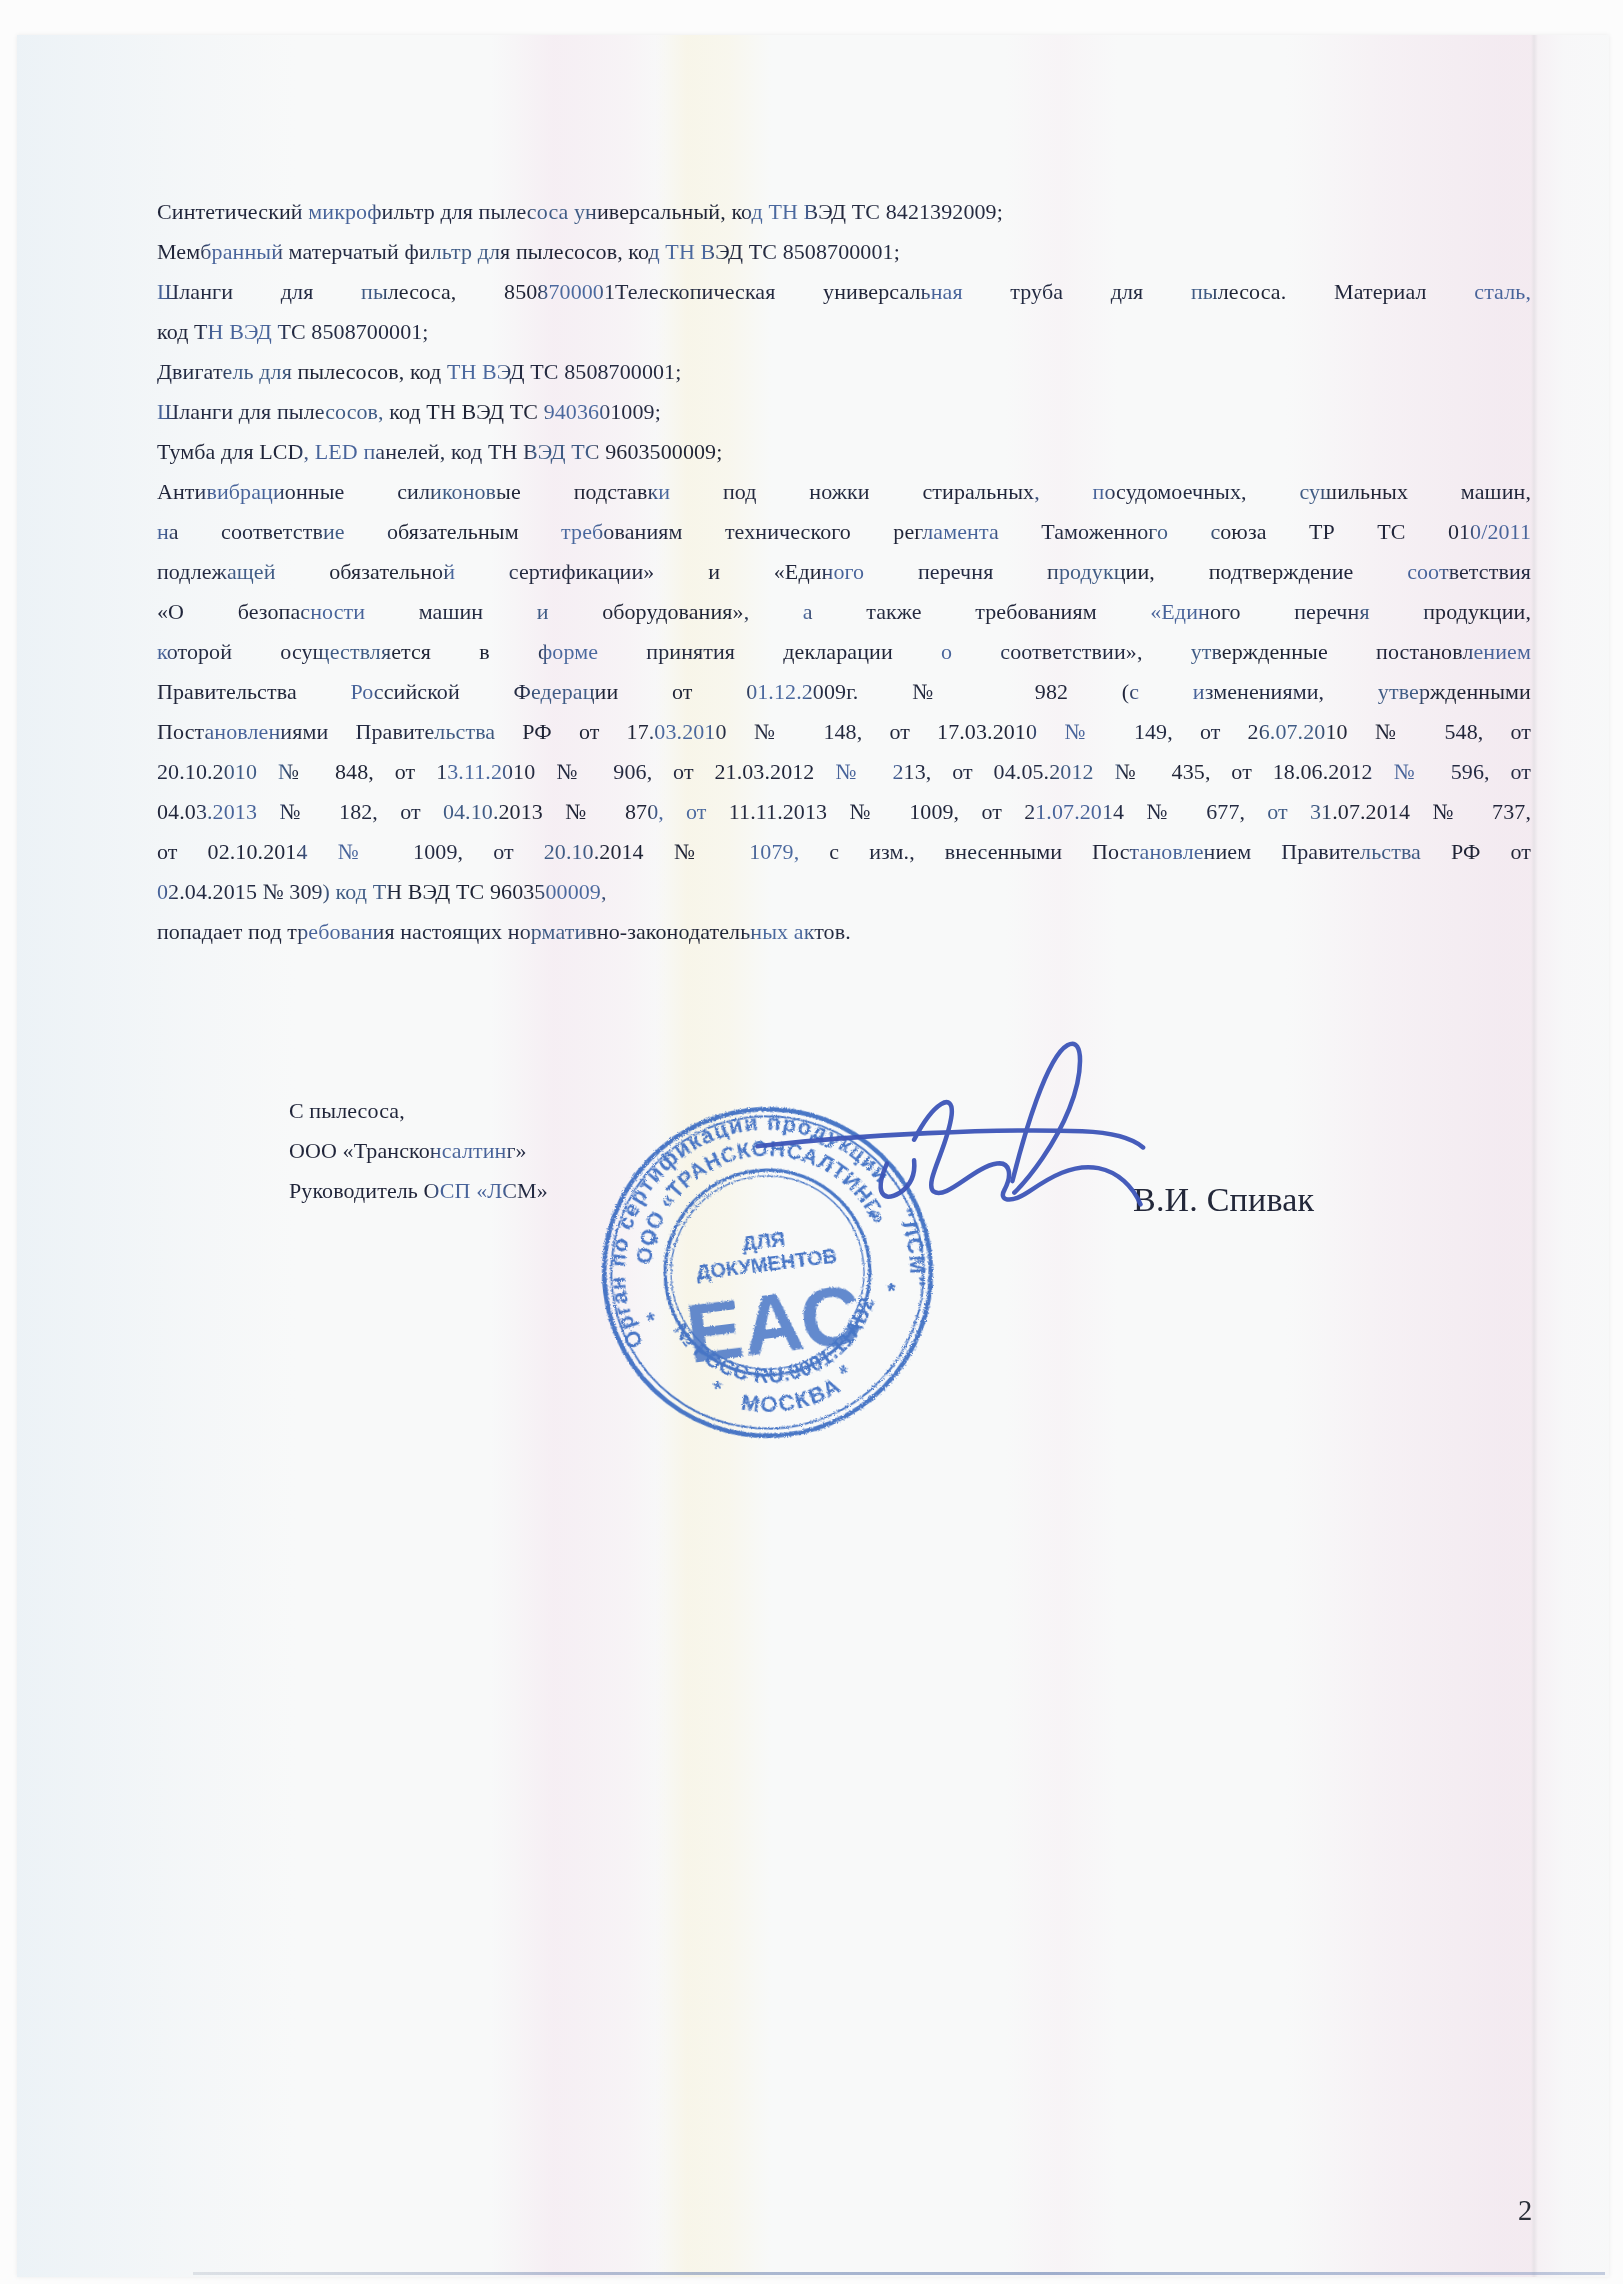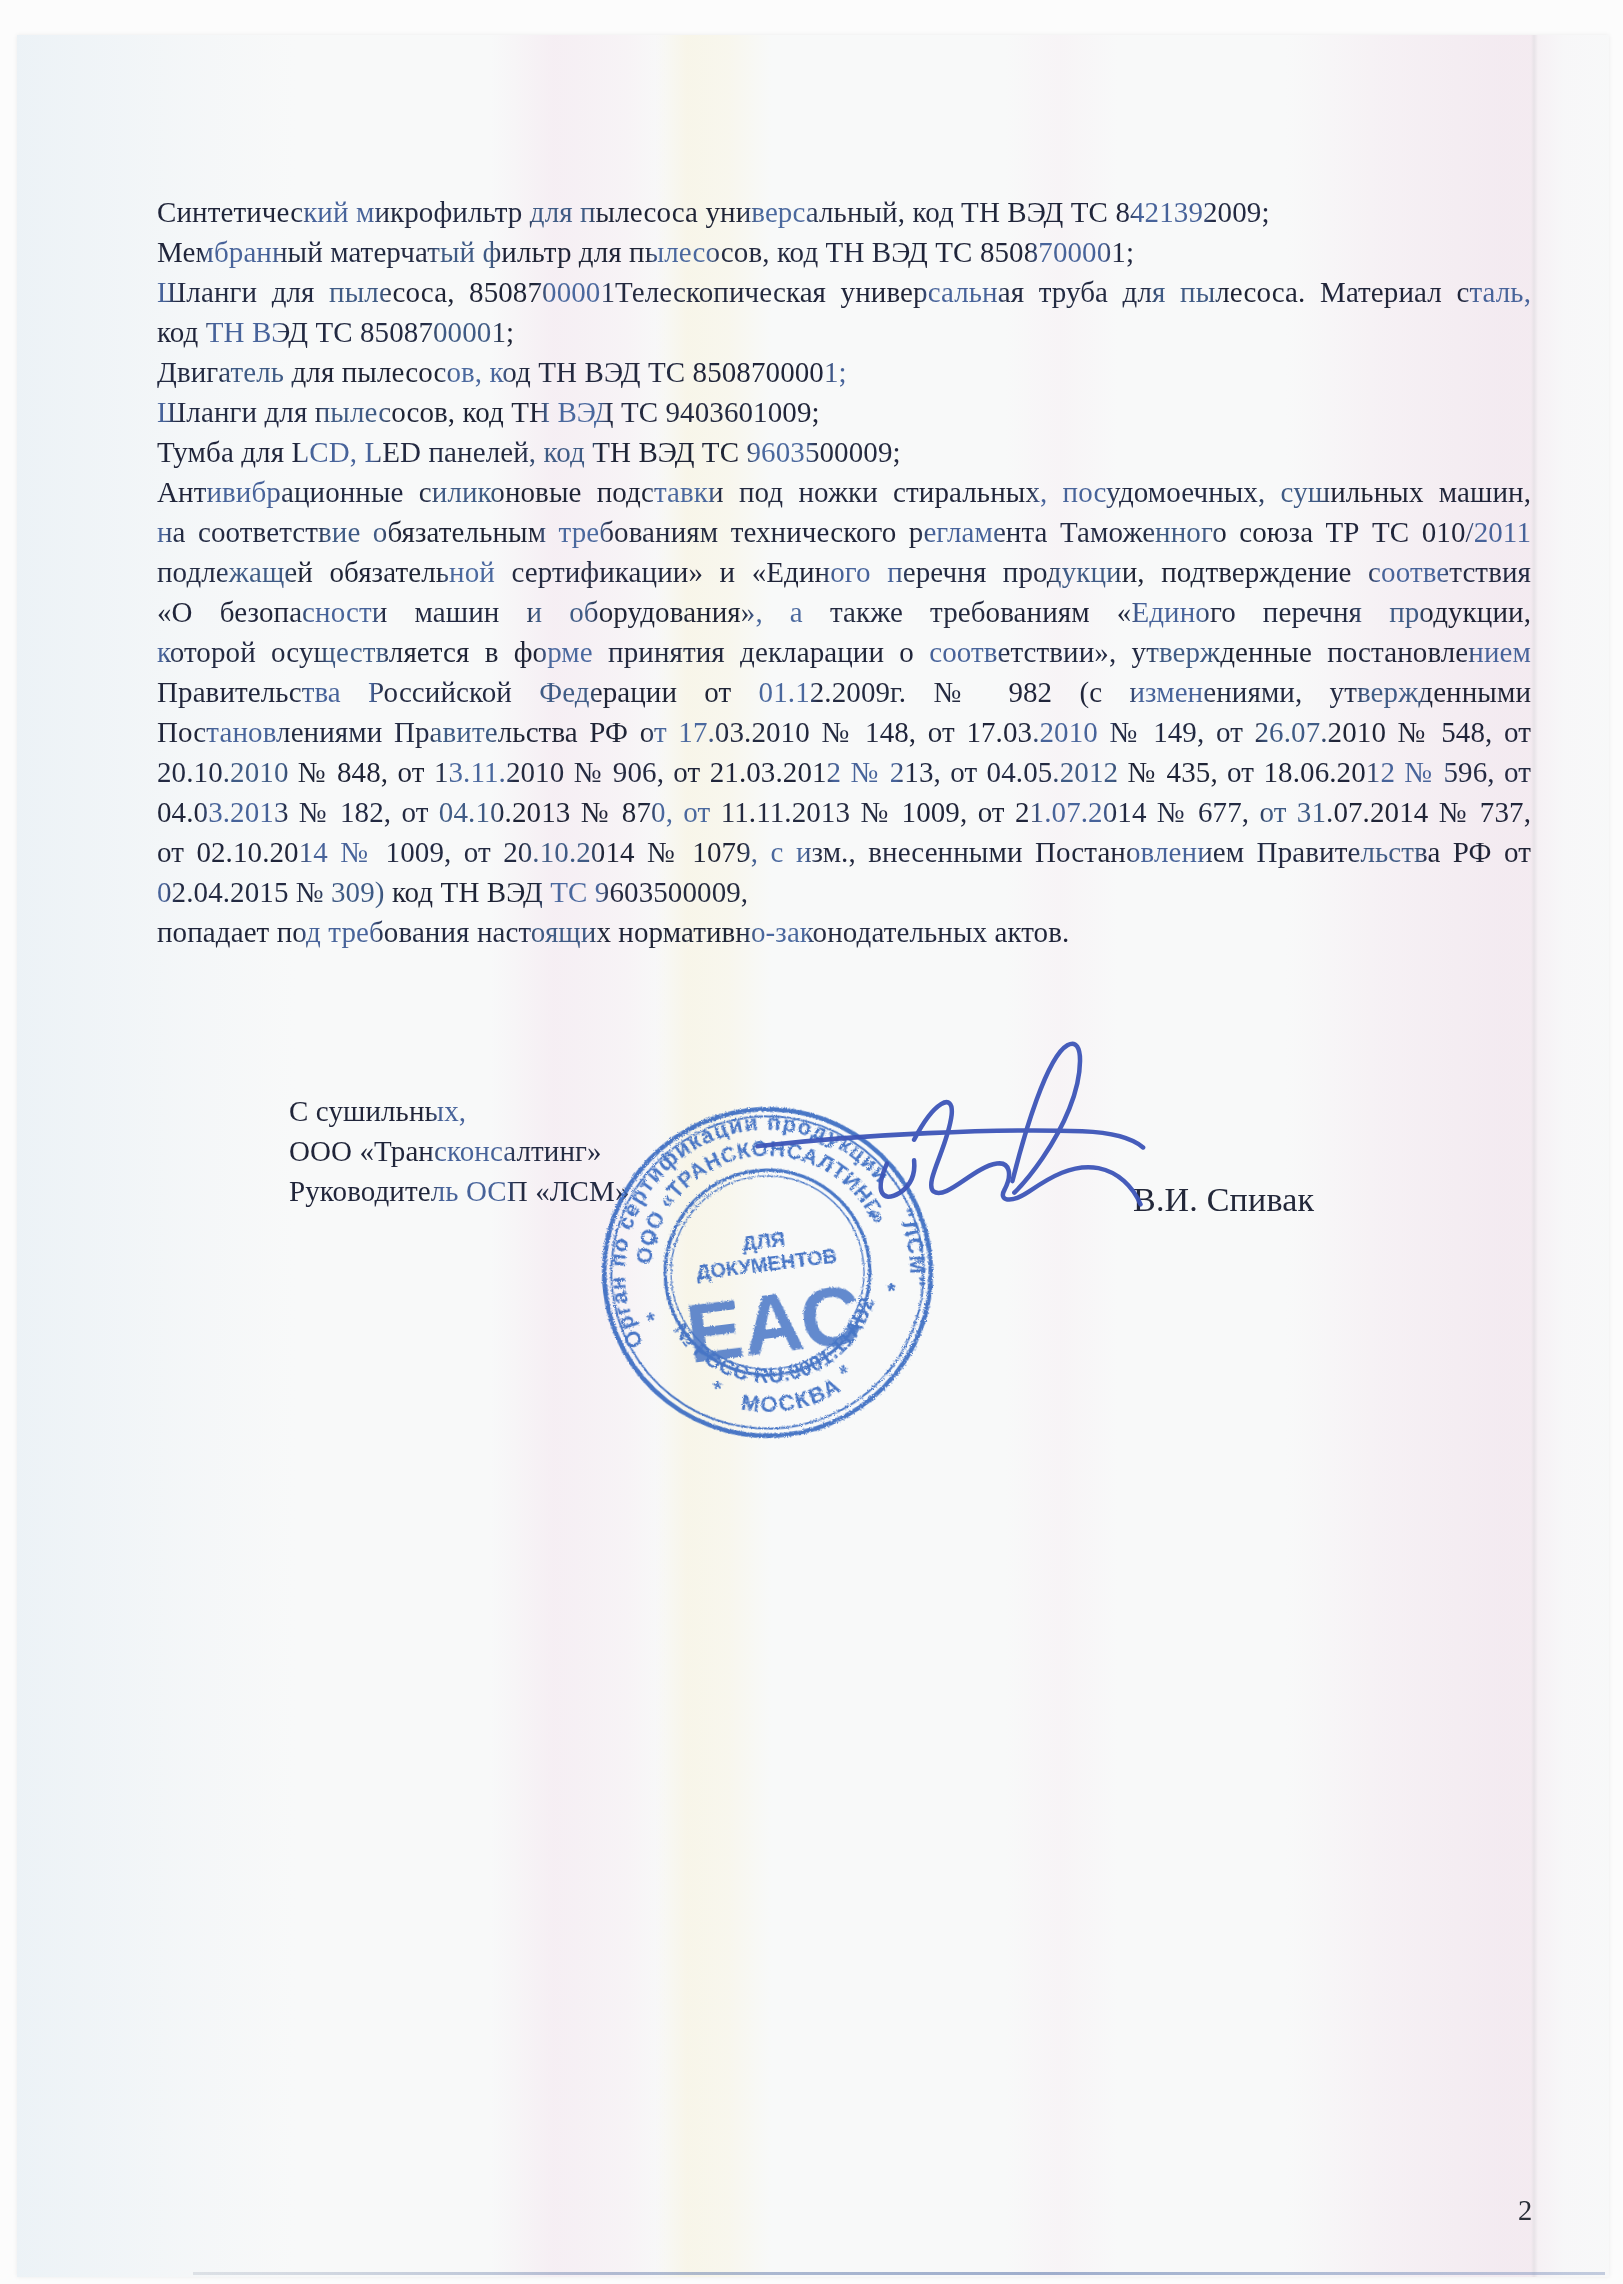--- a/index.html
+++ b/index.html
@@ -8,21 +8,21 @@
   .page{position:absolute;left:17px;top:35px;width:1592px;height:2242px;
     background:
       linear-gradient(90deg, rgba(234,241,246,.85) 0px, rgba(240,244,247,.5) 168px, rgba(244,246,247,0) 278px),
       linear-gradient(90deg, rgba(0,0,0,0) 473px, rgba(243,228,238,.5) 537px, rgba(246,236,242,.45) 609px, rgba(0,0,0,0) 651px),
       linear-gradient(90deg, rgba(0,0,0,0) 638px, rgba(247,242,220,.55) 670px, rgba(248,244,226,.5) 712px, rgba(0,0,0,0) 754px),
       linear-gradient(90deg, rgba(0,0,0,0) 988px, rgba(246,236,242,.4) 1043px, rgba(0,0,0,0) 1101px),
       linear-gradient(90deg, rgba(0,0,0,0) 1269px, rgba(243,231,239,.45) 1366px, rgba(240,225,235,.6) 1483px, rgba(241,227,236,.65) 1514px, rgba(215,205,214,.5) 1517px, rgba(243,233,240,.5) 1521px, rgba(246,244,247,.4) 1548px, rgba(247,247,248,.35) 1592px),
       #f8f9f9;
     box-shadow:0 0 4.5px rgba(0,0,0,.07);}
   .tb{position:absolute;left:140px;top:157px;width:1374px;}
-  .line{font-size:29px;line-height:40px;height:40px;color:#252a36;letter-spacing:0.1px;}
+  .line{font-size:22px;line-height:40px;height:40px;color:#252a36;letter-spacing:0.1px;}
   .j{text-align:justify;text-align-last:justify;}
   .l{text-align:left;}
   @supports (-webkit-background-clip: text){
     .ink{background-image:repeating-linear-gradient(90deg,
         #20253a 0px,#20253a 139px,#47639a 152px,#47639a 214px,
         #232a42 227px,#232a42 366px,#3f5b85 379px,#3f5b85 431px,
         #1f2436 444px,#1f2436 586px,#4a689e 599px,#4a689e 648px,
         #242a40 661px,#242a40 829px);
       -webkit-background-clip:text;background-clip:text;-webkit-text-fill-color:transparent;}
     .tb .line:nth-child(2n).ink{background-position:-97px 0;}
@@ -61,21 +61,21 @@
       <div class="line j ink">Правительства Российской Федерации от 01.12.2009г. № 982 (с изменениями, утвержденными</div>
       <div class="line j ink">Постановлениями Правительства РФ от 17.03.2010 № 148, от 17.03.2010 № 149, от 26.07.2010 № 548, от</div>
       <div class="line j ink">20.10.2010 № 848, от 13.11.2010 № 906, от 21.03.2012 № 213, от 04.05.2012 № 435, от 18.06.2012 № 596, от</div>
       <div class="line j ink">04.03.2013 № 182, от 04.10.2013 № 870, от 11.11.2013 № 1009, от 21.07.2014 № 677, от 31.07.2014 № 737,</div>
       <div class="line j ink">от 02.10.2014 № 1009, от 20.10.2014 № 1079, с изм., внесенными Постановлением Правительства РФ от</div>
       <div class="line l ink">02.04.2015 № 309) код ТН ВЭД ТС 9603500009,</div>
       <div class="line l ink">попадает под требования настоящих нормативно-законодательных актов.</div>
     </div>
 
     <div class="closing">
-      <div class="line l ink">С сушильных,</div>
+      <div class="line l ink">С пылесоса,</div>
       <div class="line l ink">ООО «Трансконсалтинг»</div>
       <div class="line l ink">Руководитель ОСП  «ЛСМ»</div>
     </div>
 
     <div class="signer">В.И. Спивак</div>
 
     <svg class="stamp" viewBox="0 0 520 520">
       <defs>
         <filter id="rough" x="-5%" y="-5%" width="110%" height="110%">
           <feTurbulence type="fractalNoise" baseFrequency="0.7" numOctaves="2" result="n"></feTurbulence>

